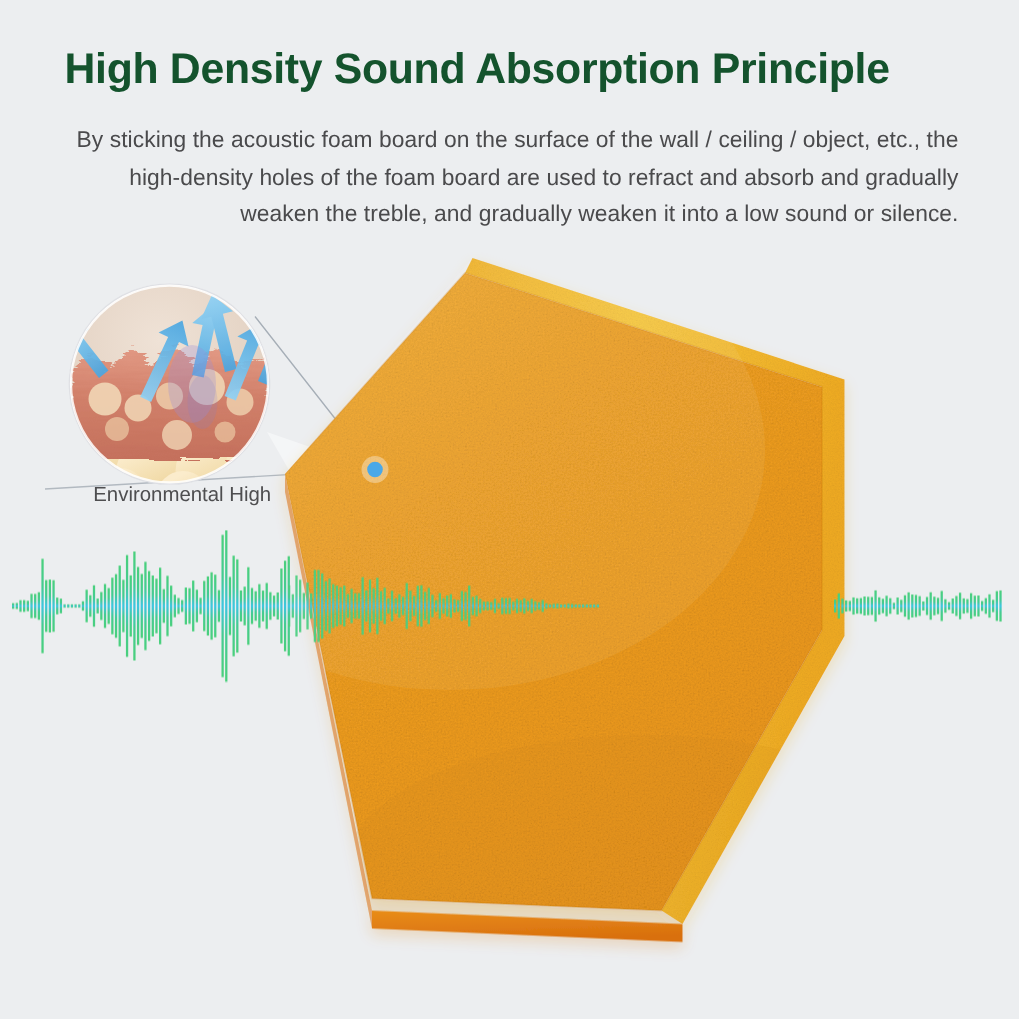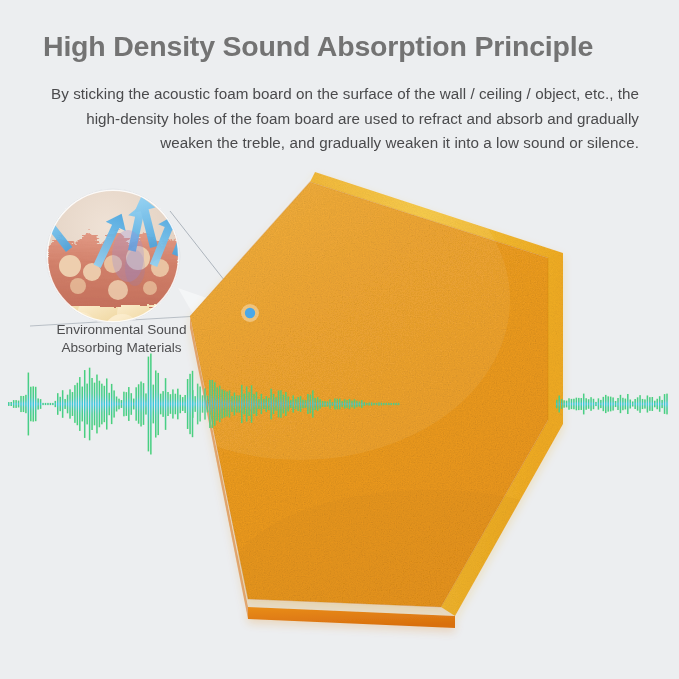--- a/index.html
+++ b/index.html
@@ -9,21 +9,21 @@
     background:#eceef0;
     font-family:"Liberation Sans","DejaVu Sans",sans-serif;
     overflow:hidden;
     position:relative;
   }
   #stage{position:relative;width:679px;height:679px;overflow:hidden;background:#eceef0;}
 
   
   #title{
     position:absolute;left:43px;top:31px;width:600px;
-    font-size:28.5px;font-weight:bold;color:#737373;
+    font-size:28.5px;font-weight:bold;color:#14532d;
     letter-spacing:-0.2px;line-height:1.1;
     white-space:nowrap;
   }
   #body-copy{
     position:absolute;left:43px;top:82px;width:596px;
     font-size:15.2px;color:#4a4a4c;line-height:1.62;
     letter-spacing:.05px;
     text-align:right;
   }
 
@@ -441,17 +441,16 @@
       <circle cx="113" cy="256" r="66.8" fill="none" stroke="#c9ccd2" stroke-width="0.8" opacity="0.6"></circle>
     </g>
 
     <g>
       <circle cx="250" cy="313" r="9" fill="#ffffff" opacity="0.35"></circle>
       <circle cx="250" cy="313" r="5.2" fill="#4aa8e8"></circle>
     </g>
   </svg>
 
   <div id="inset-caption">
-    <div>Environmental Sound</div>
-    <div>Absorbing Materials</div>
+    <div>Environmental High</div>
   </div>
 
 </div>
 
 </body></html>

